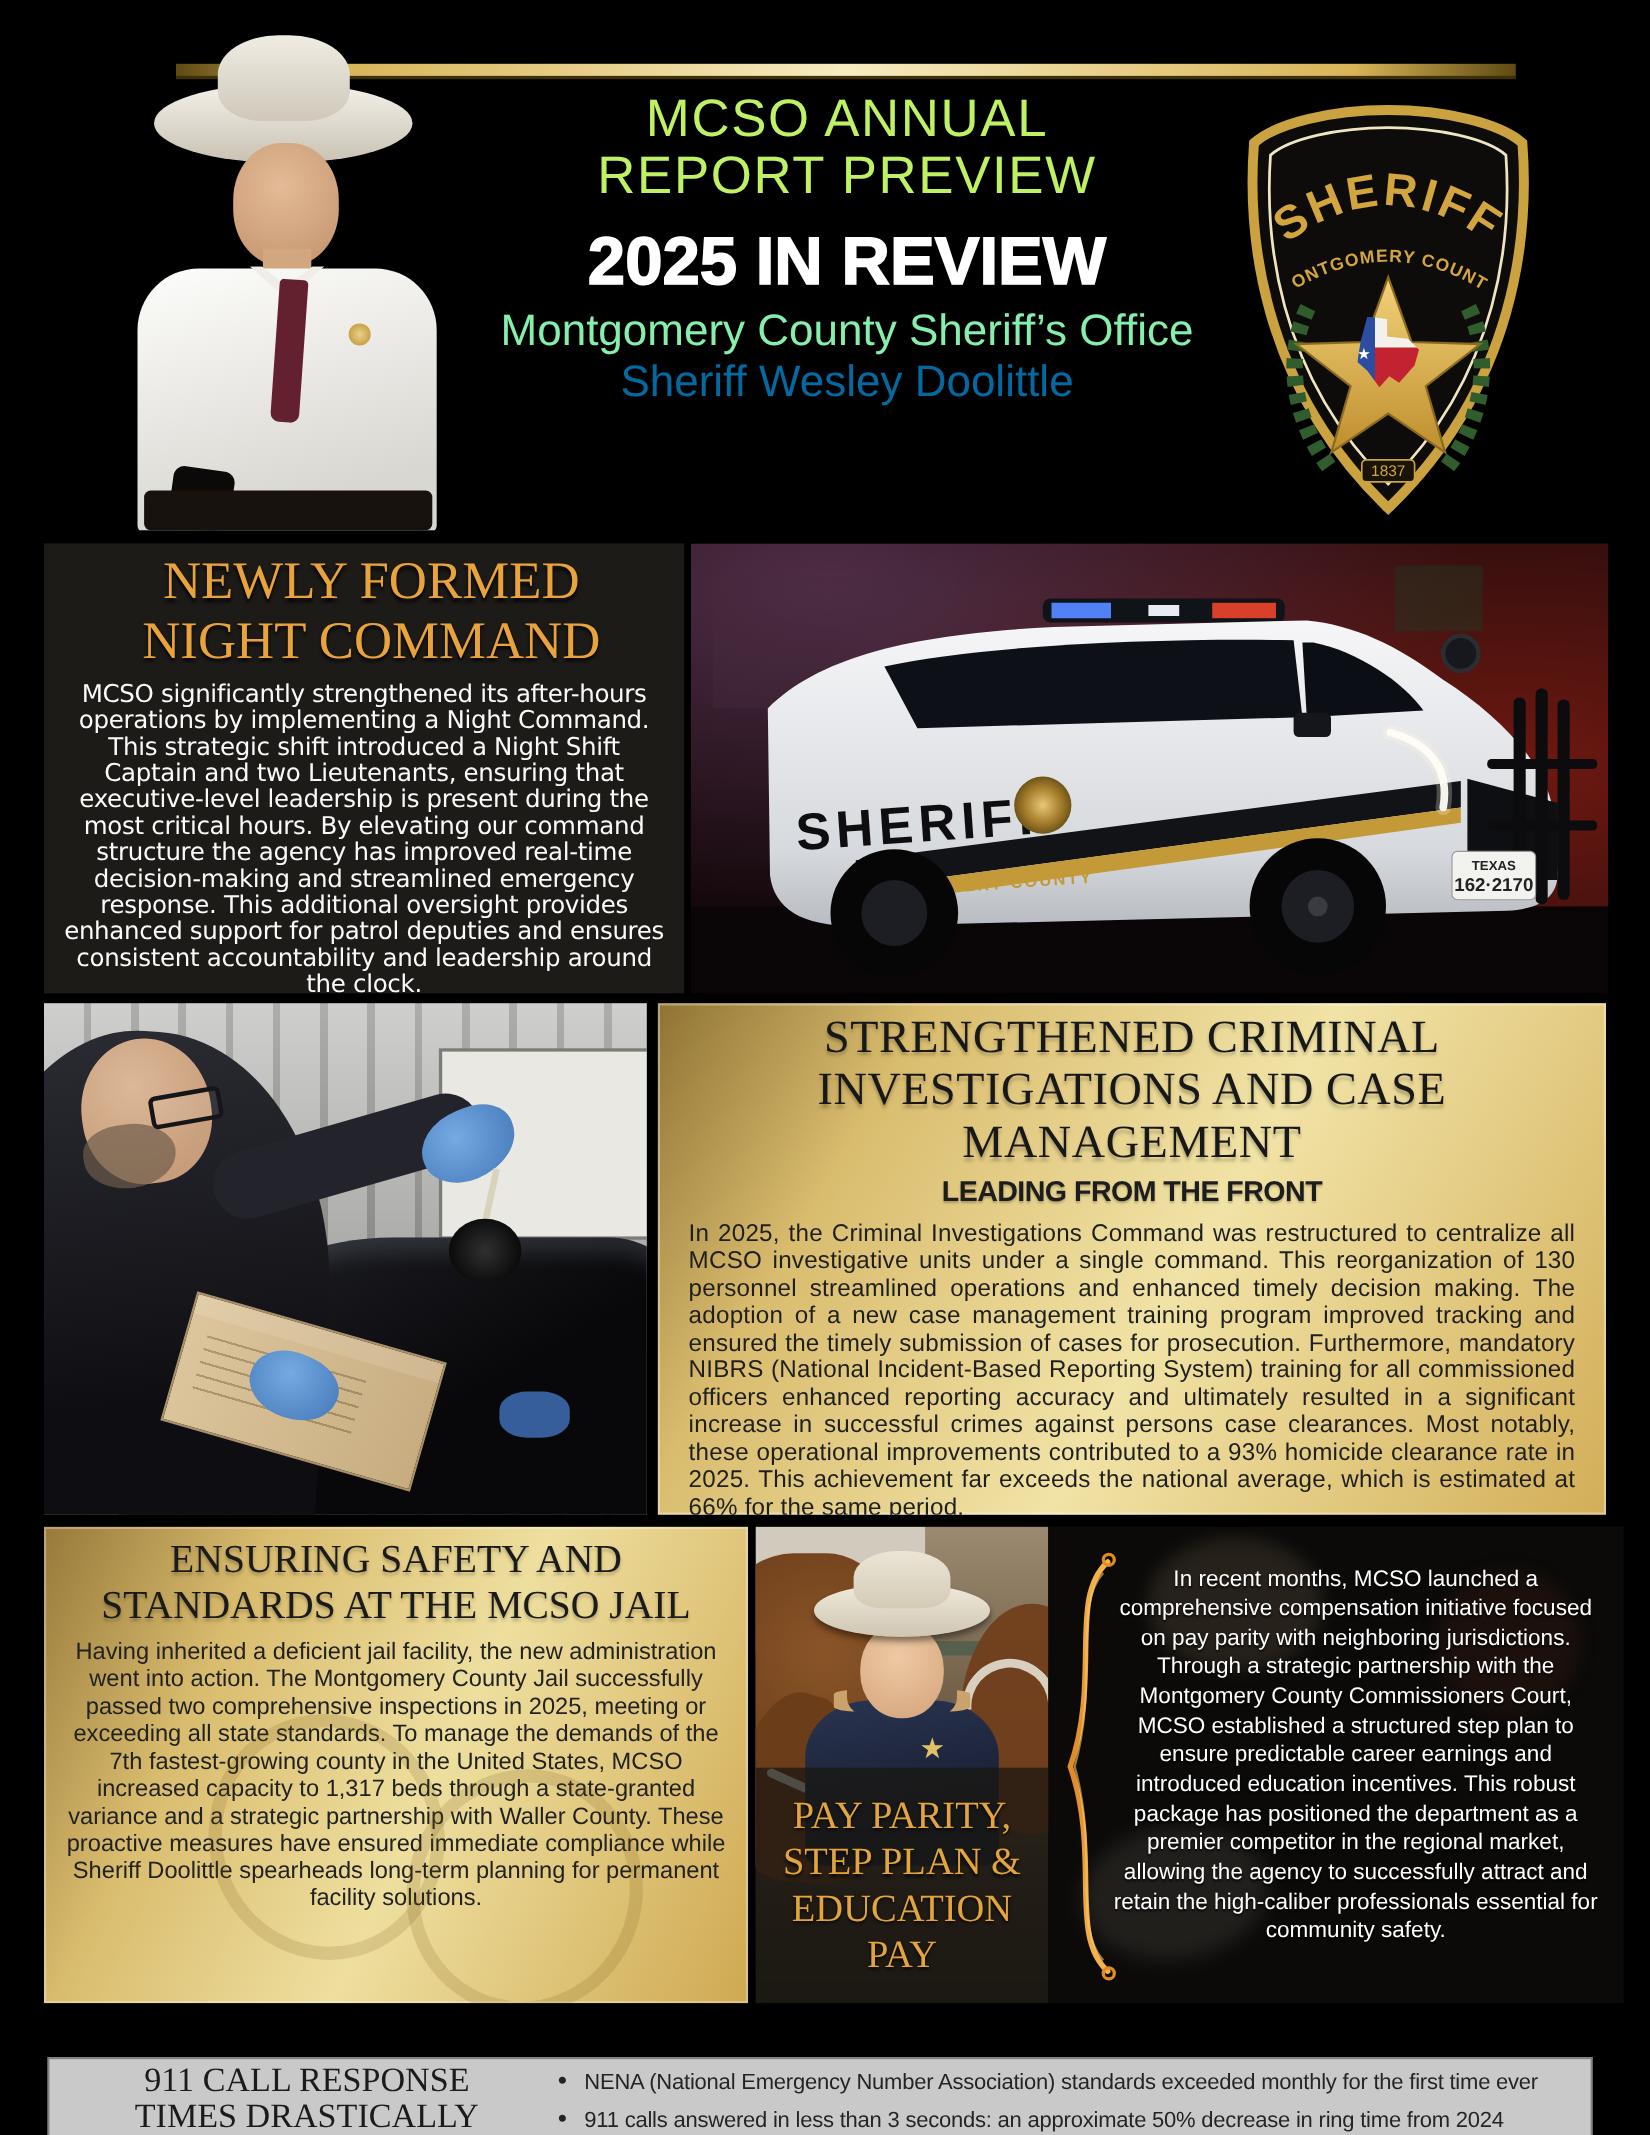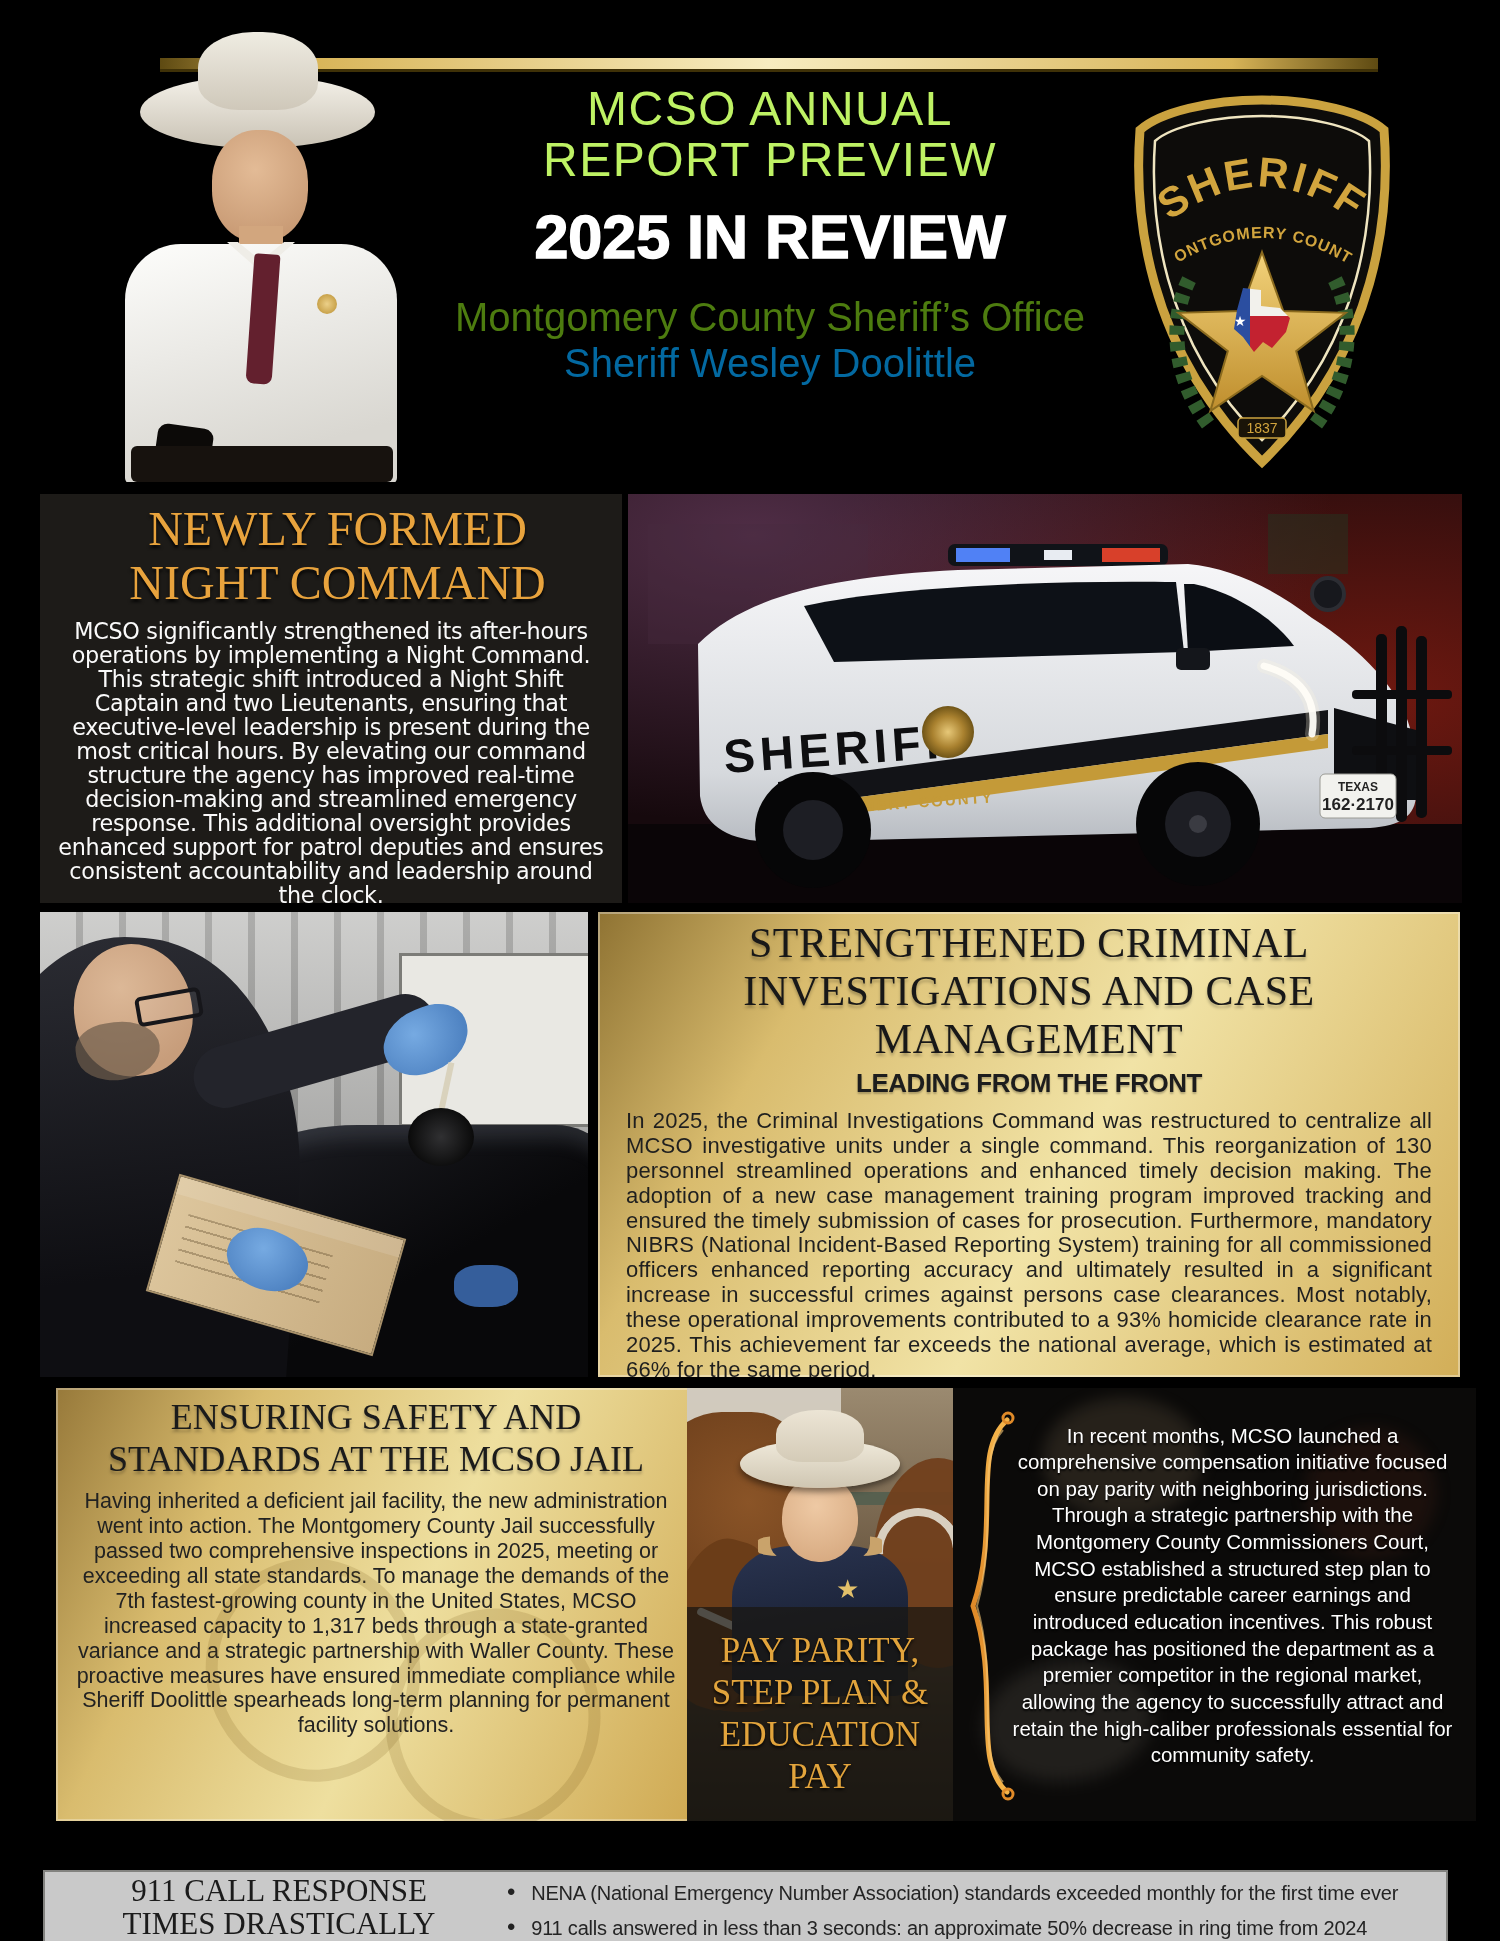--- a/index.html
+++ b/index.html
@@ -9,21 +9,21 @@
 
   
   .gold-line{left:160px;top:58px;width:1218px;height:11px;
     background:linear-gradient(90deg,#5e4a12 0%,#d8b457 12%,#f7ecc0 50%,#d8b457 88%,#5e4a12 100%);
     box-shadow:0 3px 0 rgba(90,70,10,.7);}
   .header-text{left:420px;top:84px;width:700px;text-align:center;}
   .main-title{font-family:Liberation Sans, sans-serif;font-weight:500;color:#bef264;
     font-size:48px;line-height:1.06;letter-spacing:1.5px;text-shadow:0 3px 4px rgba(0,0,0,.8);}
   .year-review{margin-top:16px;font-size:61px;font-weight:bold;color:#fff;letter-spacing:0px;
     -webkit-text-stroke:1.5px #fff;}
-  .subtitle{margin-top:24px;font-size:40px;color:#4d7c0f;line-height:1.05;}
+  .subtitle{margin-top:8px;font-size:40px;color:#86efac;line-height:1.05;}
   .subtitle2{font-size:40px;color:#0369a1;line-height:1.05;margin-top:4px;}
 
   
   .portrait{left:95px;top:26px;width:330px;height:456px;overflow:hidden;}
   .p-hat-brim{position:absolute;left:45px;top:50px;width:235px;height:72px;border-radius:50%;
     background:linear-gradient(180deg,#f4f1e9,#c9c2b4);box-shadow:0 6px 8px rgba(0,0,0,.6);}
   .p-hat-crown{position:absolute;left:103px;top:6px;width:120px;height:78px;
     border-radius:46% 46% 34% 34%;background:linear-gradient(180deg,#efece2,#cfc8ba);}
   .p-face{position:absolute;left:117px;top:104px;width:96px;height:112px;border-radius:46%;
     background:radial-gradient(circle at 45% 35%,#e3bb96,#c89a74 80%);}
@@ -84,21 +84,21 @@
   .inv-panel{left:598px;top:912px;width:862px;height:465px;overflow:hidden;
     background:linear-gradient(120deg,#8f7333 0%,#d9bc6e 22%,#f1e3a6 55%,#d2ae58 100%);
     box-shadow:inset 0 0 0 2px rgba(255,255,255,.35);}
   .inv-panel .dark-h{font-family:"Liberation Serif",serif;color:#181818;text-align:center;
     font-size:42px;line-height:1.14;margin-top:8px;letter-spacing:.5px;text-shadow:0 3px 3px rgba(0,0,0,.25);}
   .inv-sub{text-align:center;font-size:26px;font-weight:bold;color:#1d1d1d;margin-top:4px;
     letter-spacing:-0.5px;text-shadow:0 2px 2px rgba(0,0,0,.25);}
   .inv-body{margin:10px 28px 0;font-size:22px;line-height:1.135;color:#1f1f1f;text-align:justify;letter-spacing:.2px;}
 
   
-  .jail-panel{left:56px;top:1388px;width:640px;height:433px;overflow:hidden;
+  .jail-panel{left:40px;top:1388px;width:640px;height:433px;overflow:hidden;
     background:linear-gradient(115deg,#97793a 0%,#d9bc6e 25%,#eedf9f 55%,#cfa952 100%);
     box-shadow:inset 0 0 0 2px rgba(255,255,255,.3);}
   .jail-panel .dark-h{font-family:"Liberation Serif",serif;color:#1b1b1b;text-align:center;
     font-size:36px;line-height:1.18;margin-top:8px;text-shadow:0 3px 3px rgba(0,0,0,.25);}
   .jail-body{margin:8px 18px 0;font-size:21.5px;line-height:1.16;color:#222;text-align:center;}
   .cuff{position:absolute;border:12px solid rgba(110,82,20,.16);border-radius:50%;}
   .cuff1{width:190px;height:200px;left:150px;top:170px;transform:rotate(-14deg);}
   .cuff2{width:190px;height:200px;left:330px;top:220px;transform:rotate(18deg);}
 
   .mounted{left:687px;top:1388px;width:266px;height:433px;overflow:hidden;

